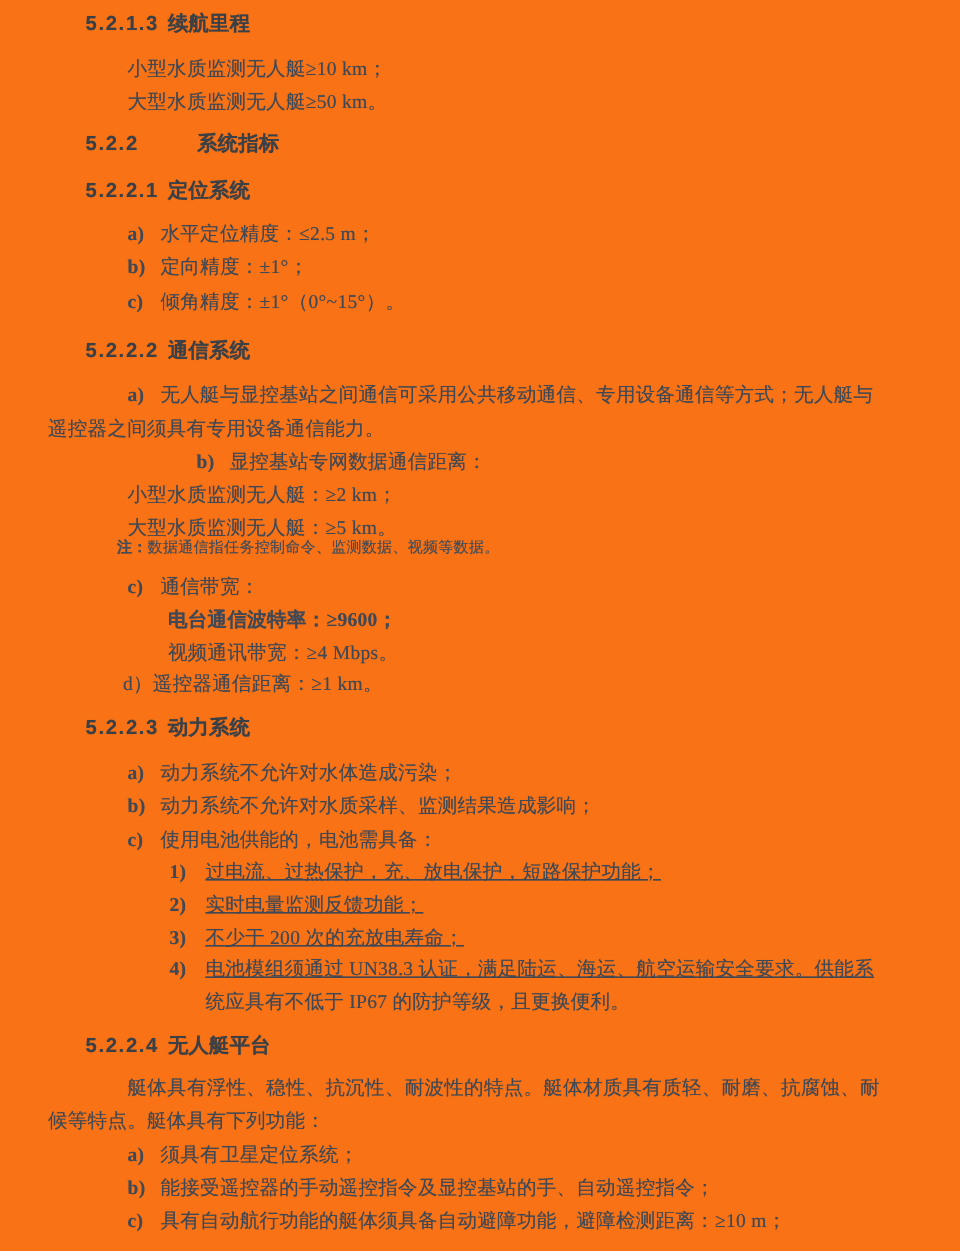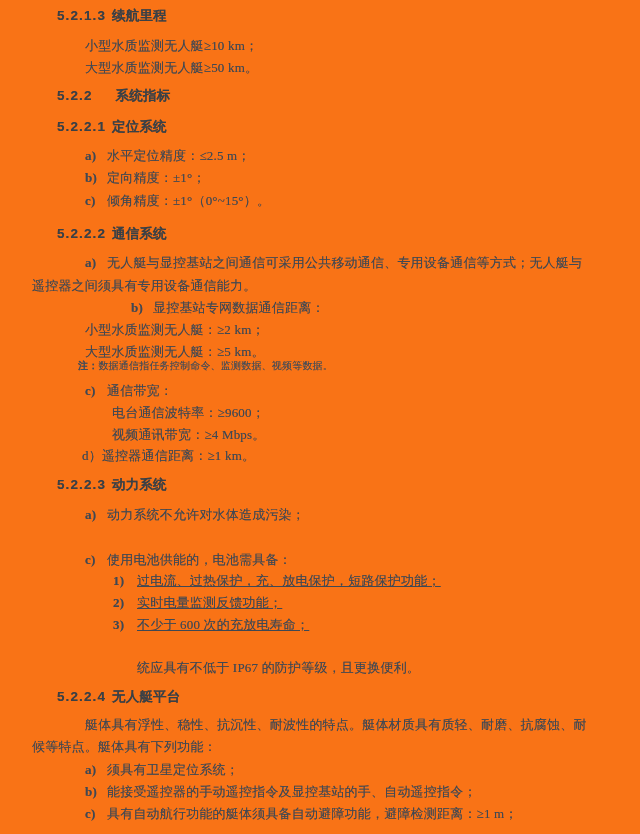--- a/index.html
+++ b/index.html
@@ -28,21 +28,21 @@
   
   .heading{
     left:57px;
     font-family:"Liberation Sans","DejaVu Sans",sans-serif;
     font-weight:bold;
     font-size:13.5px;
     color:#3a4046;
     text-shadow:0 0 .5px rgba(58,64,70,.6);
   }
   .heading .num{letter-spacing:1.1px;margin-right:6px;}
-  .heading.wide .num{margin-right:23px;}
+  .heading.wide .num{margin-right:39px;}
   
   .para-first{left:85px;}
   .para-cont{left:32px;}
   .list-item{left:85px;}
   .inner{left:112px;}
   .d-item{left:82px;}
   .sub-item{left:113px;text-decoration:underline;}
   .sub-cont{left:137px;}
   .lbl{
     display:inline-block;
@@ -80,29 +80,31 @@
     <div class="line list-item" style="top: 170px;"><span class="lbl">b)</span><span class="txt">定向精度：±1°；</span></div>
     <div class="line list-item" style="top: 193px;"><span class="lbl">c)</span><span class="txt">倾角精度：±1°（0°~15°）。</span></div>
     <div class="line heading" style="top: 226px;"><span class="num">5.2.2.2</span><span class="title">通信系统</span></div>
     <div class="line list-item full" style="top: 255px;"><span class="lbl">a)</span><span class="txt">无人艇与显控基站之间通信可采用公共移动通信、专用设备通信等方式；无人艇与</span></div>
     <div class="line para-cont" style="top: 278px;"><span class="txt">遥控器之间须具有专用设备通信能力。</span></div>
     <div class="line list-item" style="top: 300px; padding-left: 46px;"><span class="lbl">b)</span><span class="txt">显控基站专网数据通信距离：</span></div>
     <div class="line para-first" style="top: 322px;"><span class="txt">小型水质监测无人艇：≥2 km；</span></div>
     <div class="line para-first" style="top: 344px;"><span class="txt">大型水质监测无人艇：≥5 km。</span></div>
     <div class="line note" style="top: 358px;"><span class="lbl">注：</span><span class="txt">数据通信指任务控制命令、监测数据、视频等数据。</span></div>
     <div class="line list-item" style="top: 383px;"><span class="lbl">c)</span><span class="txt">通信带宽：</span></div>
-    <div class="line inner" style="top: 405px;"><span class="txt">电台通信波特率：≥9600；</span></div>
+    <div class="line inner" style="top: 405px; font-weight: bold;"><span class="txt">电台通信波特率：≥9600；</span></div>
     <div class="line inner" style="top: 427px;"><span class="txt">视频通讯带宽：≥4 Mbps。</span></div>
     <div class="line d-item" style="top: 448px;"><span class="txt">d）遥控器通信距离：≥1 km。</span></div>
     <div class="line heading" style="top: 477px;"><span class="num">5.2.2.3</span><span class="title">动力系统</span></div>
     <div class="line list-item" style="top: 507px;"><span class="lbl">a)</span><span class="txt">动力系统不允许对水体造成污染；</span></div>
+    <div class="line list-item" style="top: 529px;"><span class="lbl">b)</span><span class="txt">动力系统不允许对水质采样、监测结果造成影响；</span></div>
     <div class="line list-item" style="top: 552px;"><span class="lbl">c)</span><span class="txt">使用电池供能的，电池需具备：</span></div>
     <div class="line sub-item" style="top: 573px;"><span class="lbl">1)</span><span class="txt">过电流、过热保护，充、放电保护，短路保护功能；</span></div>
     <div class="line sub-item" style="top: 595px;"><span class="lbl">2)</span><span class="txt">实时电量监测反馈功能；</span></div>
-    <div class="line sub-item" style="top: 617px;"><span class="lbl">3)</span><span class="txt">不少于 600 次的充放电寿命；</span></div>
+    <div class="line sub-item" style="top: 617px;"><span class="lbl">3)</span><span class="txt">不少于 200 次的充放电寿命；</span></div>
+    <div class="line sub-item full" style="top: 638px;"><span class="lbl">4)</span><span class="txt">电池模组须通过 UN38.3 认证，满足陆运、海运、航空运输安全要求。供能系</span></div>
     <div class="line sub-cont" style="top: 660px;"><span class="txt">统应具有不低于 IP67 的防护等级，且更换便利。</span></div>
     <div class="line heading" style="top: 689px;"><span class="num">5.2.2.4</span><span class="title">无人艇平台</span></div>
     <div class="line para-first full" style="top: 717px;"><span class="txt">艇体具有浮性、稳性、抗沉性、耐波性的特点。艇体材质具有质轻、耐磨、抗腐蚀、耐</span></div>
     <div class="line para-cont" style="top: 739px;"><span class="txt">候等特点。艇体具有下列功能：</span></div>
     <div class="line list-item" style="top: 762px;"><span class="lbl">a)</span><span class="txt">须具有卫星定位系统；</span></div>
     <div class="line list-item" style="top: 784px;"><span class="lbl">b)</span><span class="txt">能接受遥控器的手动遥控指令及显控基站的手、自动遥控指令；</span></div>
-    <div class="line list-item" style="top: 806px;"><span class="lbl">c)</span><span class="txt">具有自动航行功能的艇体须具备自动避障功能，避障检测距离：≥1 m；</span></div>
+    <div class="line list-item" style="top: 806px;"><span class="lbl">c)</span><span class="txt">具有自动航行功能的艇体须具备自动避障功能，避障检测距离：≥10 m；</span></div>
   </div>
 
 </body></html>

